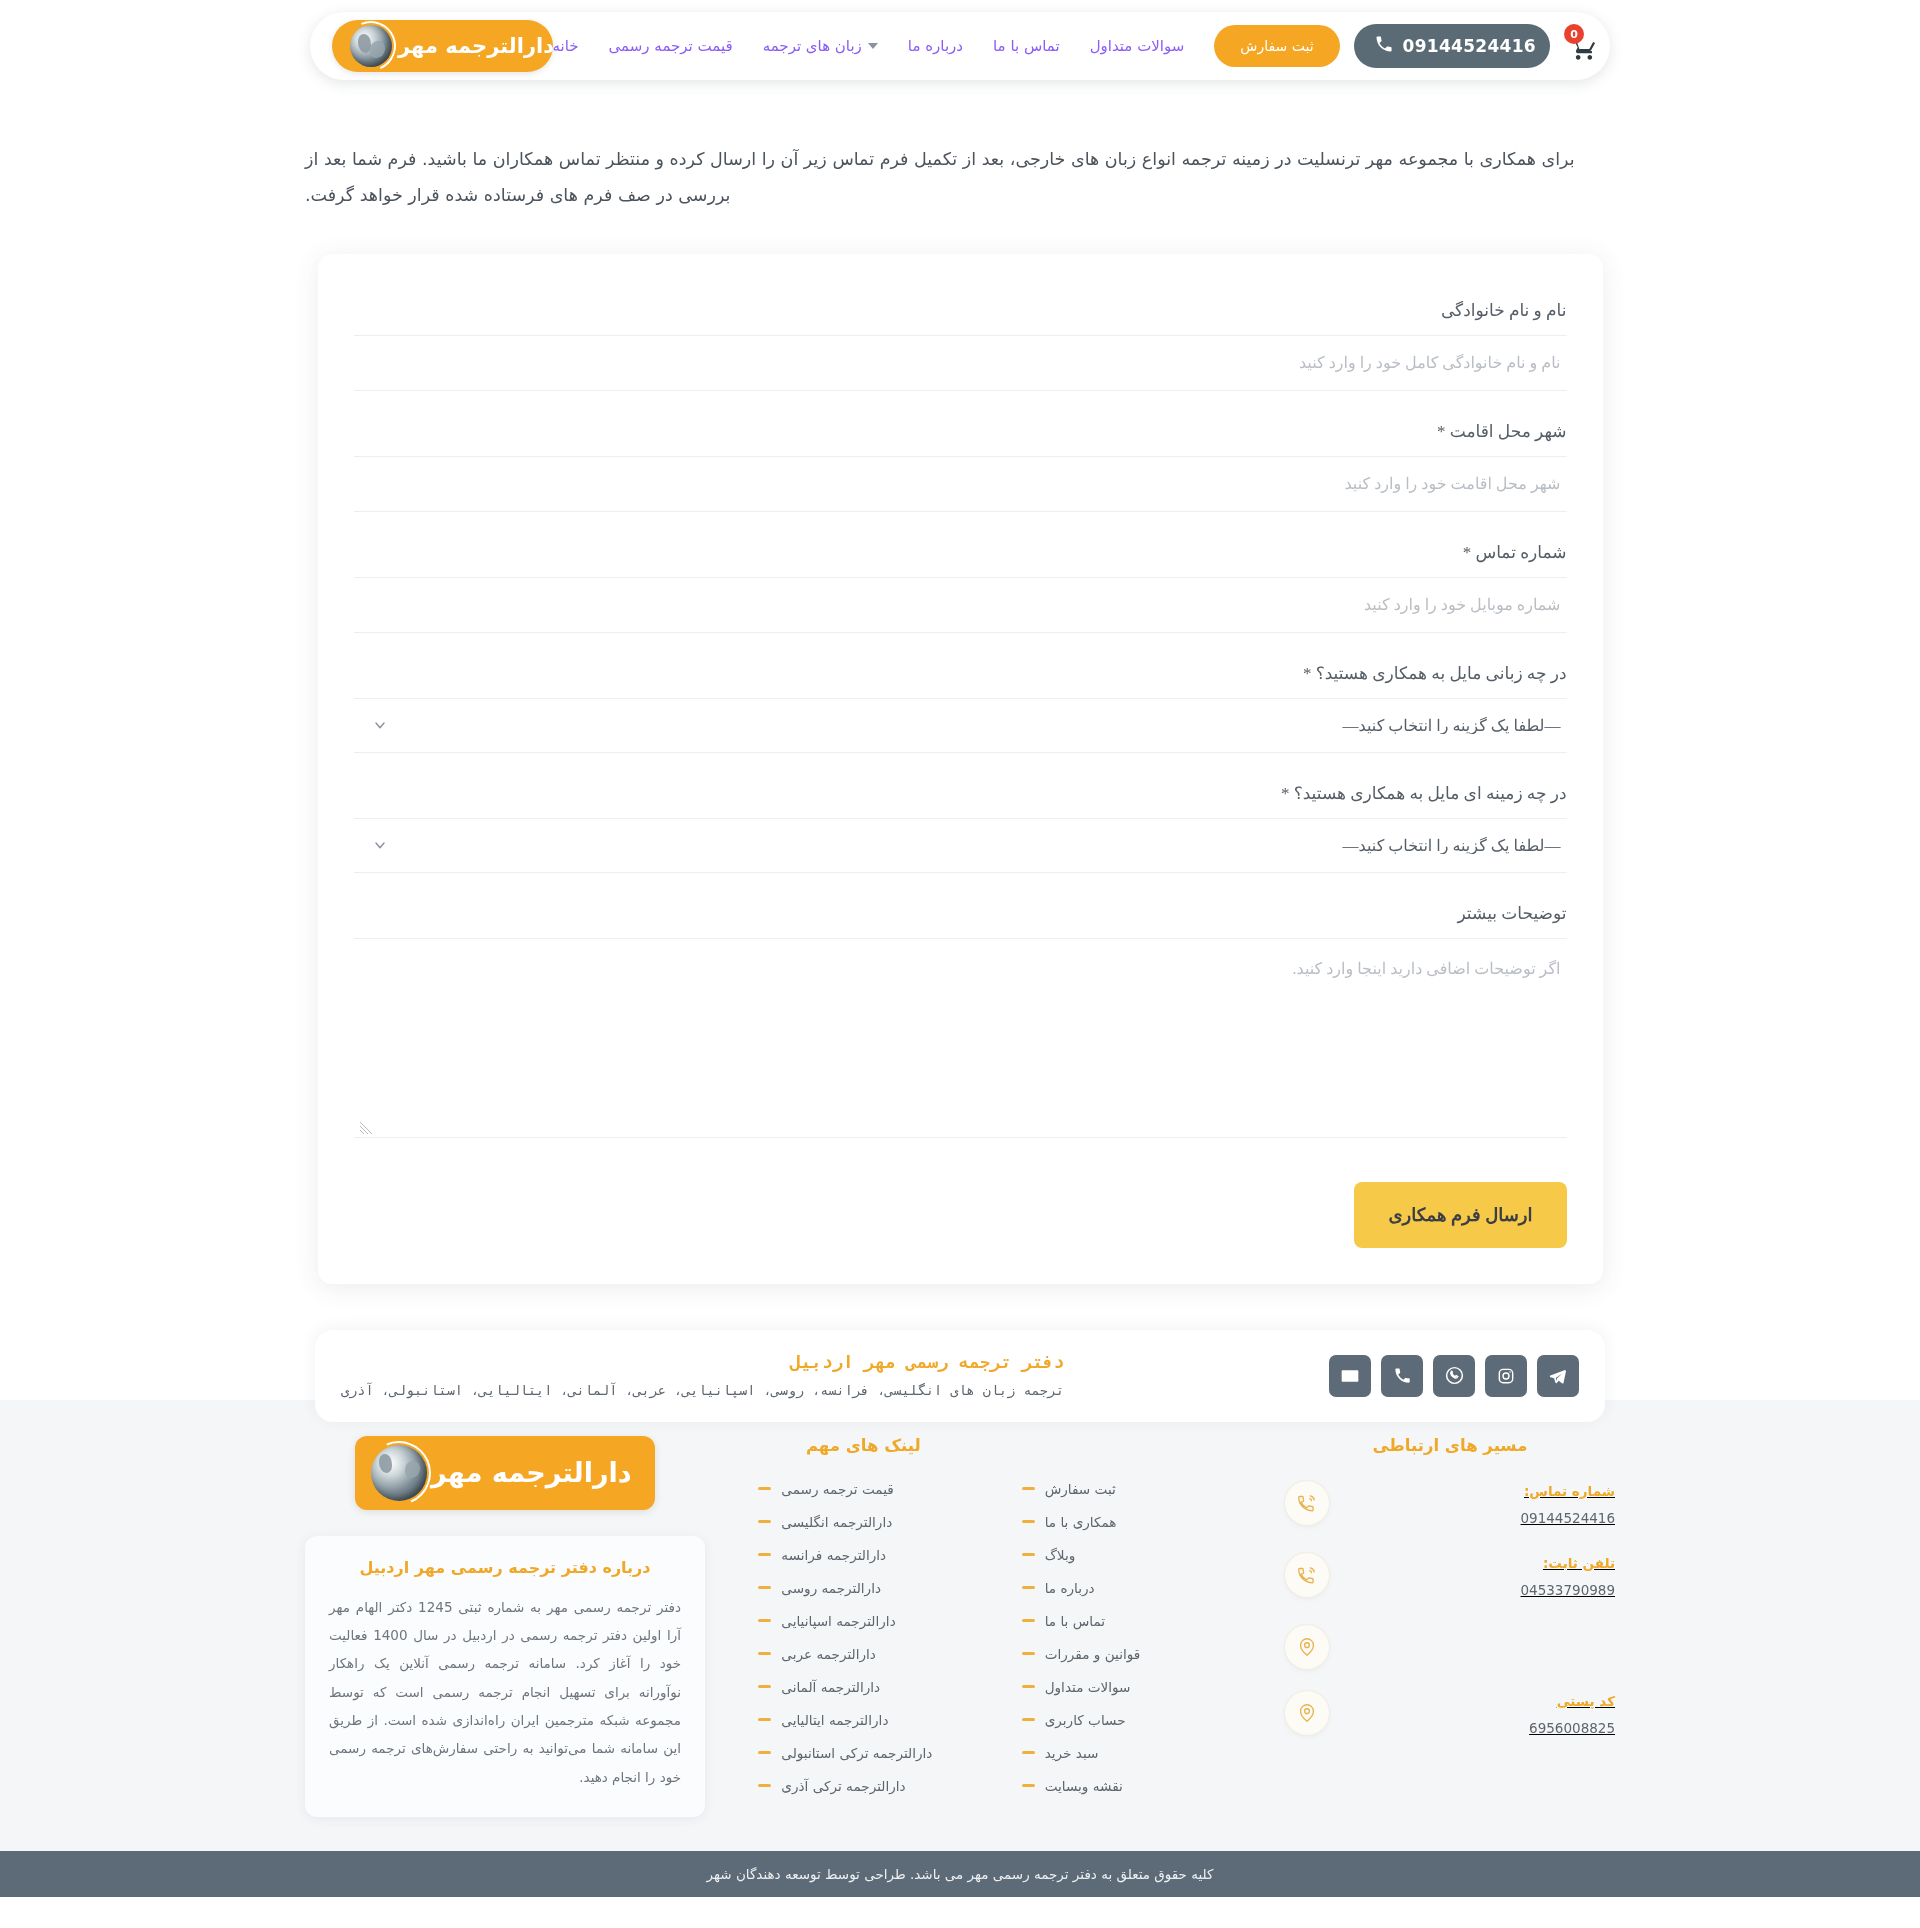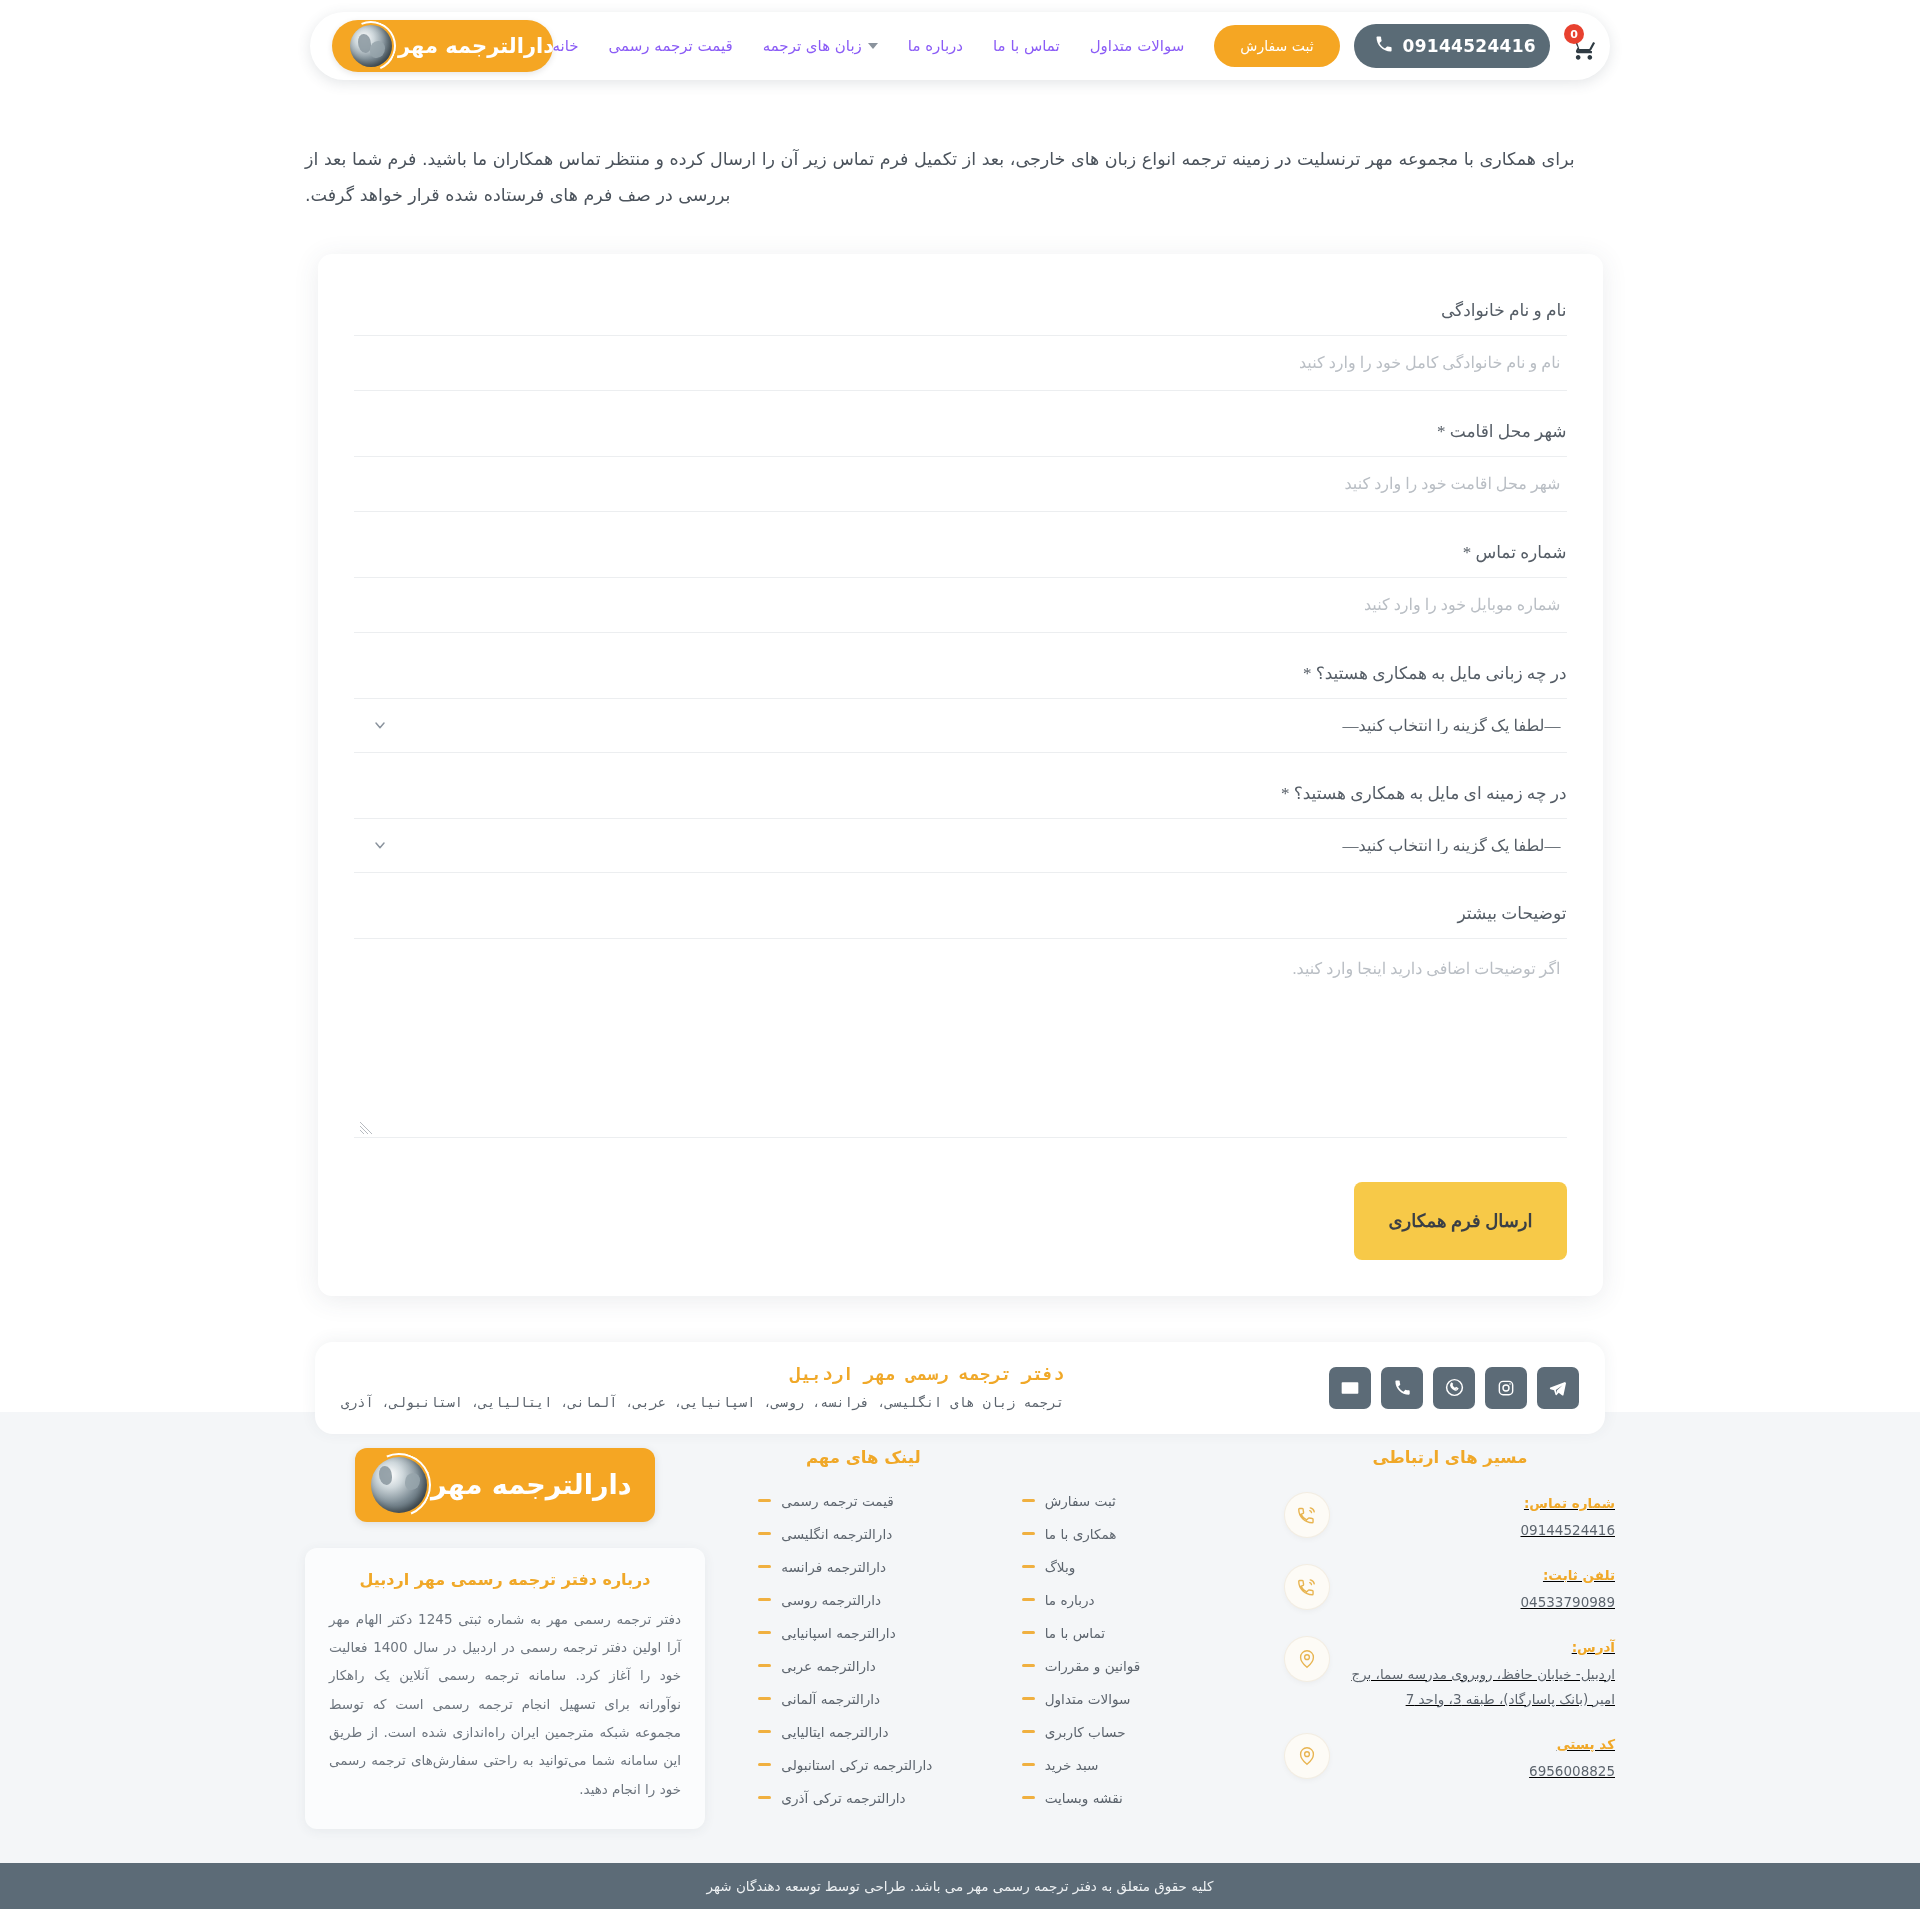--- a/index.html
+++ b/index.html
@@ -240,21 +240,21 @@
   .submit-row {
     display: flex;
     justify-content: flex-start;
     margin-top: 40px;
   }
   .submit-btn {
     background: #f7c948;
     color: #3a3f45;
     border: none;
     border-radius: 8px;
-    padding: 28px 34px;
+    padding: 22px 34px;
     font-size: 18px;
     font-family: inherit;
     font-weight: bold;
     cursor: pointer;
   }
 
   
   .footer-strip-wrap {
     width: 1920px;
     margin-top: 46px;
@@ -654,24 +654,20 @@
               <div class="contact-value">04533790989</div>
             </div>
           </div>
           <div class="contact-item">
             <div class="contact-ico">
               <svg width="22" height="22" viewBox="0 0 24 24" fill="none" stroke="#e8b450" stroke-width="1.5">
                 <path d="M12 21s7-5.7 7-11a7 7 0 10-14 0c0 5.3 7 11 7 11z"></path>
                 <circle cx="12" cy="10" r="2.6"></circle>
               </svg>
             </div>
-            <div class="contact-body">
-              <div class="contact-label">آدرس:</div>
-              <div class="contact-value">اردبیل- خیابان حافظ، روبروی مدرسه سما، برج امیر (بانک پاسارگاد)، طبقه 3، واحد 7</div>
-            </div>
           </div>
           <div class="contact-item">
             <div class="contact-ico">
               <svg width="22" height="22" viewBox="0 0 24 24" fill="none" stroke="#e8b450" stroke-width="1.5">
                 <path d="M12 21s7-5.7 7-11a7 7 0 10-14 0c0 5.3 7 11 7 11z"></path>
                 <circle cx="12" cy="10" r="2.6"></circle>
               </svg>
             </div>
             <div class="contact-body">
               <div class="contact-label">کد پستی</div>

